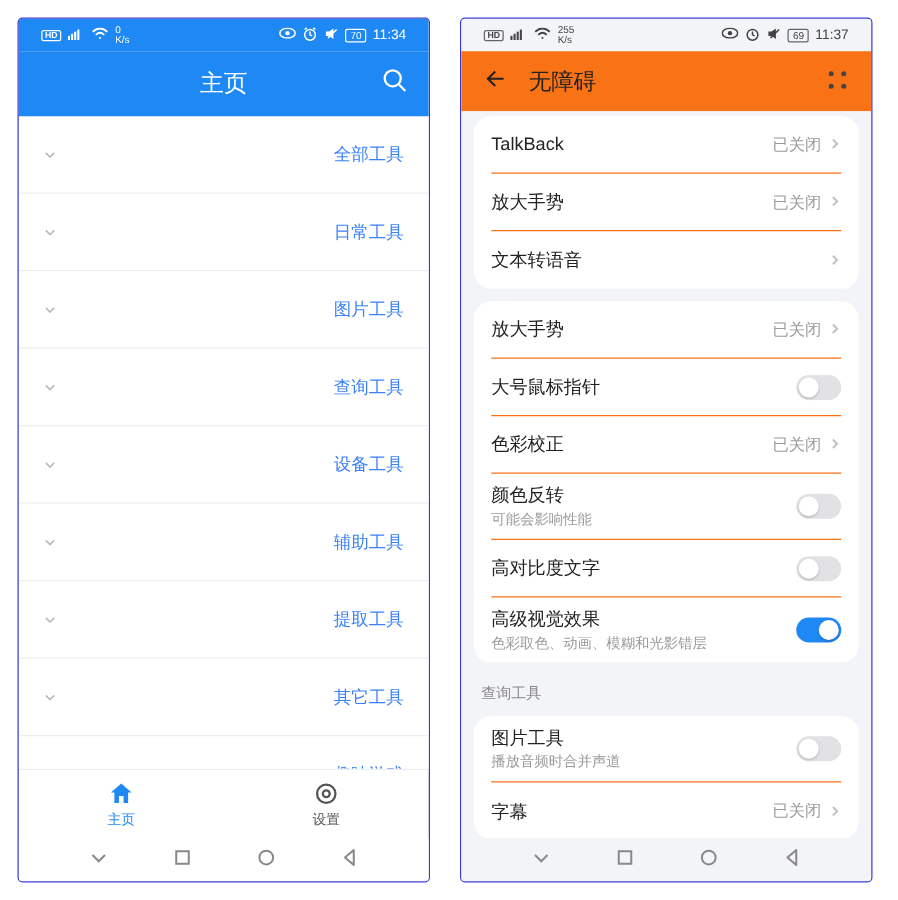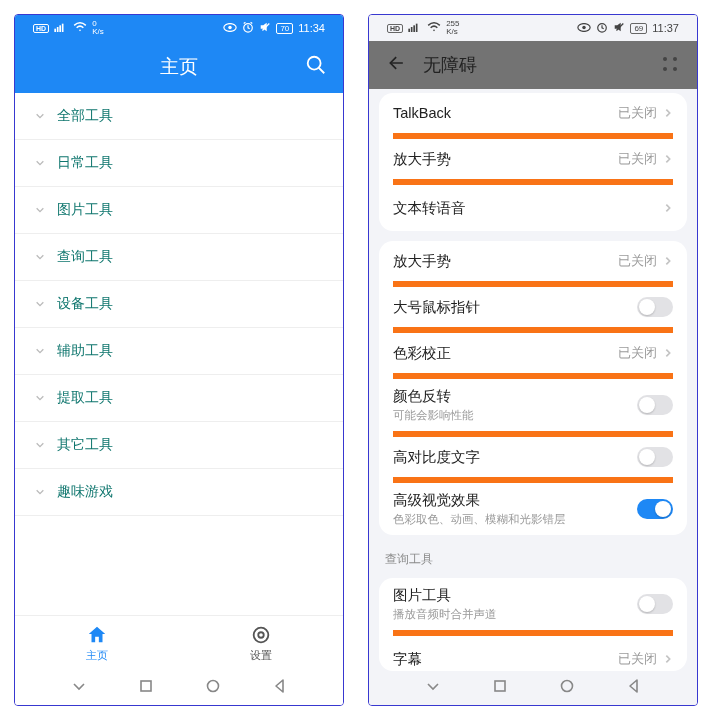--- a/index.html
+++ b/index.html
@@ -48,28 +48,29 @@
   .app-header .title { font-size: 19px; font-weight: 400; }
   .app-header .search-slot {
     position: absolute;
     right: 16px;
     top: 50%;
     transform: translateY(-50%);
   }
   
   .cat-list { flex: 1; overflow: hidden; background: #fff; }
   .cat-item {
-    height: 47px;
+    height: 62px;
     display: flex;
     align-items: center;
     padding: 0 20px;
     border-bottom: 1px solid #eee;
     font-size: 14px;
-    color: #0f766e;
+    color: #3b82f6;
     gap: 12px;
+    justify-content: space-between;
   }
   .chev-down {
     width: 10px; height: 10px;
     display: inline-flex; align-items: center; justify-content: center;
     color: #bbb;
   }
   
   .bottom-nav {
     height: 56px;
     border-top: 1px solid #eee;
@@ -93,21 +94,21 @@
     display: flex;
     align-items: center;
     justify-content: space-around;
     padding: 0 30px;
   }
   .sys-nav.light { background: #fff; color: #888; }
   .sys-nav.grey  { background: #F3F4F8; color: #888; }
   .sys-nav svg { width: 16px; height: 16px; }
   
   .settings-header {
-    background: #737373;
+    background: #f97316;
     height: 48px;
     display: flex;
     align-items: center;
     padding: 0 18px;
     gap: 16px;
     color: #222;
   }
   .settings-header .title { font-size: 18px; font-weight: 500; flex: 1; }
   .dots4 {
     width: 16px; height: 16px;
@@ -129,21 +130,21 @@
   }
   .card {
     background: #fff;
     border-radius: 14px;
     padding: 0 14px;
   }
   .row {
     min-height: 46px;
     display: flex;
     align-items: center;
-    border-bottom: 6px solid #f97316;
+    border-bottom: 1px solid #f97316;
     gap: 8px;
     padding: 8px 0;
   }
   .row:last-child { border-bottom: none; }
   .row .lbl-main { font-size: 14.5px; color: #222; }
   .row .lbl-sub  { font-size: 11.5px; color: #9a9a9a; margin-top: 2px; }
   .row .col { flex: 1; display: flex; flex-direction: column; }
   .row .trail { display: flex; align-items: center; gap: 6px; color: #9a9a9a; font-size: 13px; }
   .chev-right { color: #c3c3c3; }
   .section-label {

